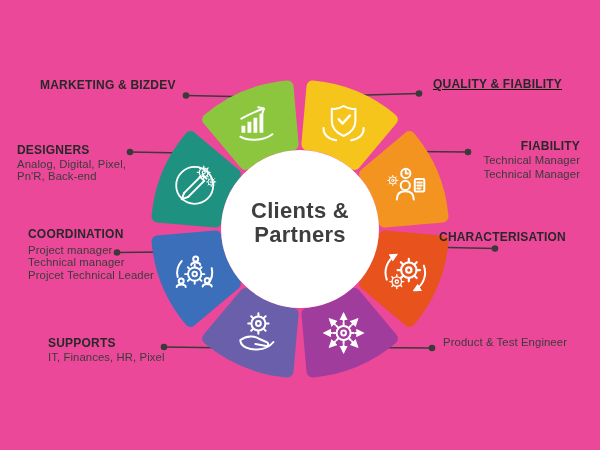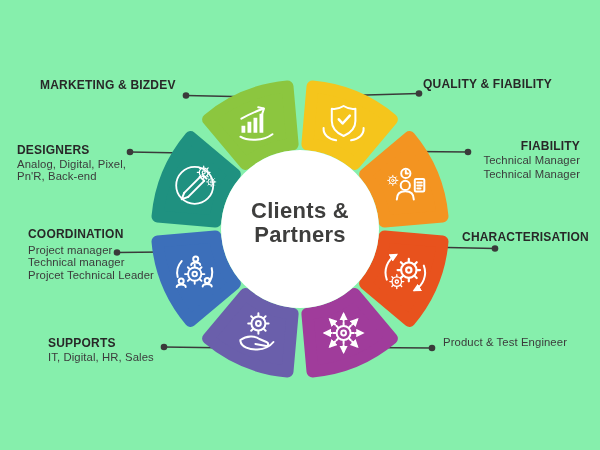--- a/index.html
+++ b/index.html
@@ -1,17 +1,17 @@
 <!DOCTYPE html>
 <html><head>
 <meta charset="utf-8">
 <style>
   html,body{margin:0;padding:0;}
   body{width:600px;height:450px;background:#F8F4EC;font-family:"Liberation Sans",sans-serif;}
-  .stage{position:relative;width:600px;height:450px;overflow:hidden;background:#86efac;}
+  .stage{position:relative;width:600px;height:450px;overflow:hidden;background:#ec4899;}
   .stage svg{position:absolute;left:0;top:0;}
   .label{position:absolute;}
   .label .t{font-size:12px;font-weight:700;color:#282828;letter-spacing:.2px;line-height:13px;}
   .label .s{font-size:11.3px;color:#3B3B3B;line-height:11.8px;margin-top:2px;letter-spacing:.1px;}
   .label.right{text-align:right;}
   .center-label{position:absolute;left:200px;top:199px;width:200px;text-align:center;
     font-size:22px;font-weight:700;line-height:24px;color:#3E3E3D;letter-spacing:.3px;}
 </style>
 </head>
 <body>
@@ -135,41 +135,41 @@
         <use href="#gear" transform="translate(9,-13) scale(0.62)"></use>
         <use href="#gear" transform="translate(16.5,-3.5) scale(0.45)"></use>
       </g>
     </g>
   </svg>
 
   <div class="label" style="left:40px;top:79px;">
     <div class="t">MARKETING &amp; BIZDEV</div>
   </div>
 
-  <div class="label right" style="right:48px;top:78px;">
+  <div class="label right" style="right:38px;top:78px;text-decoration:underline;">
     <div class="t">QUALITY &amp; FIABILITY</div>
   </div>
 
   <div class="label right" style="right:20px;top:140px;">
     <div class="t">FIABILITY</div>
     <div class="s">Technical Manager</div>
     <div class="s">Technical Manager</div>
   </div>
 
-  <div class="label right" style="right:11px;top:231px;">
+  <div class="label right" style="right:34px;top:231px;">
     <div class="t">CHARACTERISATION</div>
   </div>
 
   <div class="label right" style="right:33px;top:335px;">
     <div class="s">Product &amp; Test Engineer</div>
   </div>
 
   <div class="label" style="left:40px;top:337px;margin-left:8px;">
     <div class="t">SUPPORTS</div>
-    <div class="s">IT, Digital, HR, Sales</div>
+    <div class="s">IT, Finances, HR, Pixel</div>
   </div>
 
   <div class="label" style="left:28px;top:228px;">
     <div class="t">COORDINATION</div>
     <div class="s" style="margin-top:4px;">Project manager</div>
     <div class="s" style="margin-top:0.5px;">Technical manager</div>
     <div class="s" style="margin-top:0.5px;">Projcet Technical Leader</div>
   </div>
 
   <div class="label" style="left:17px;top:144px;">

